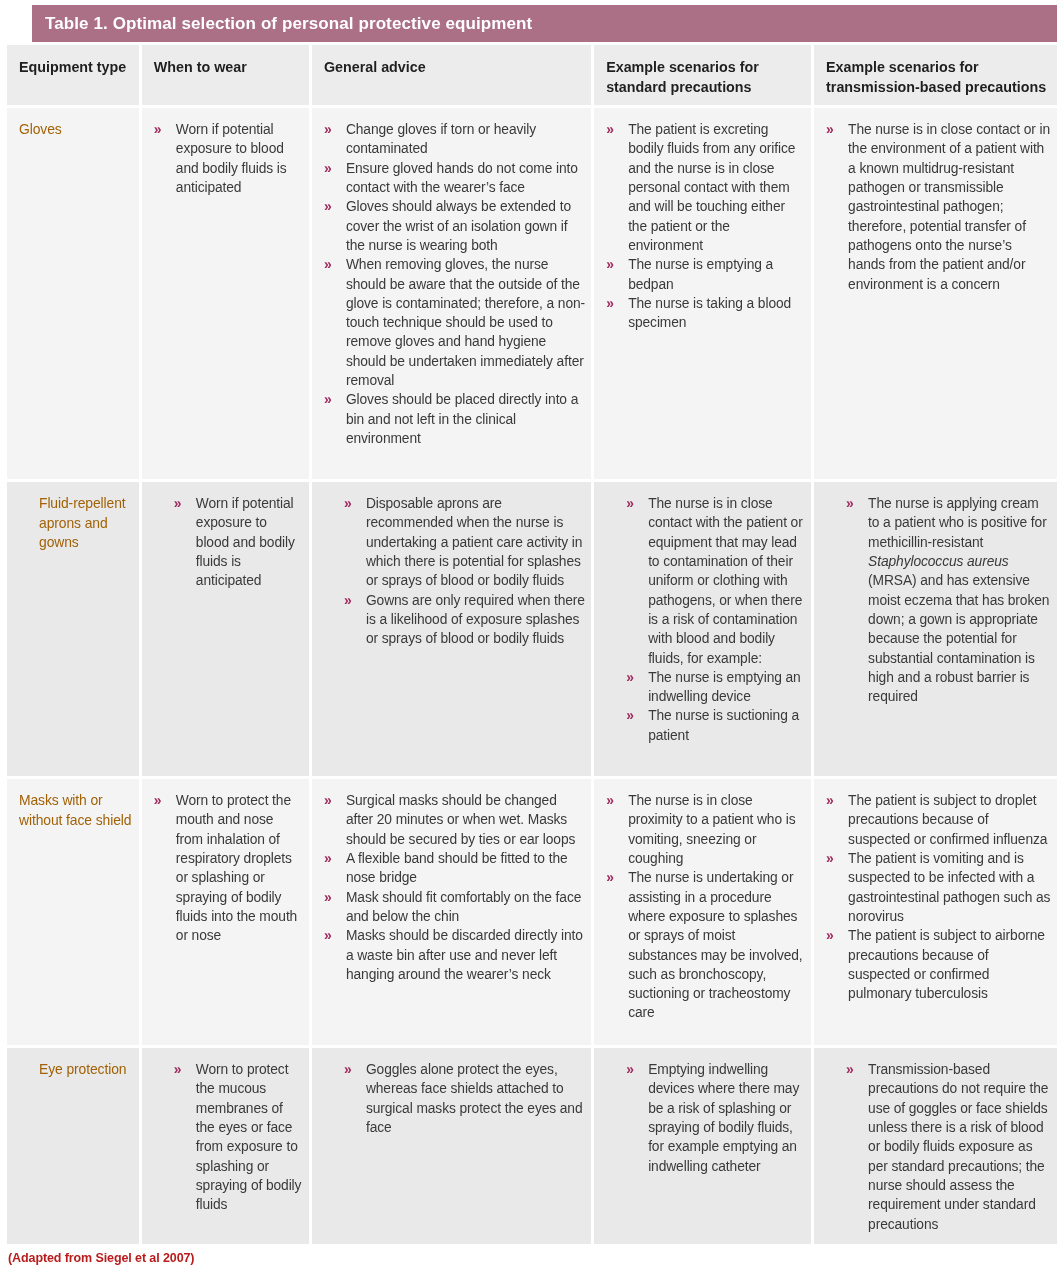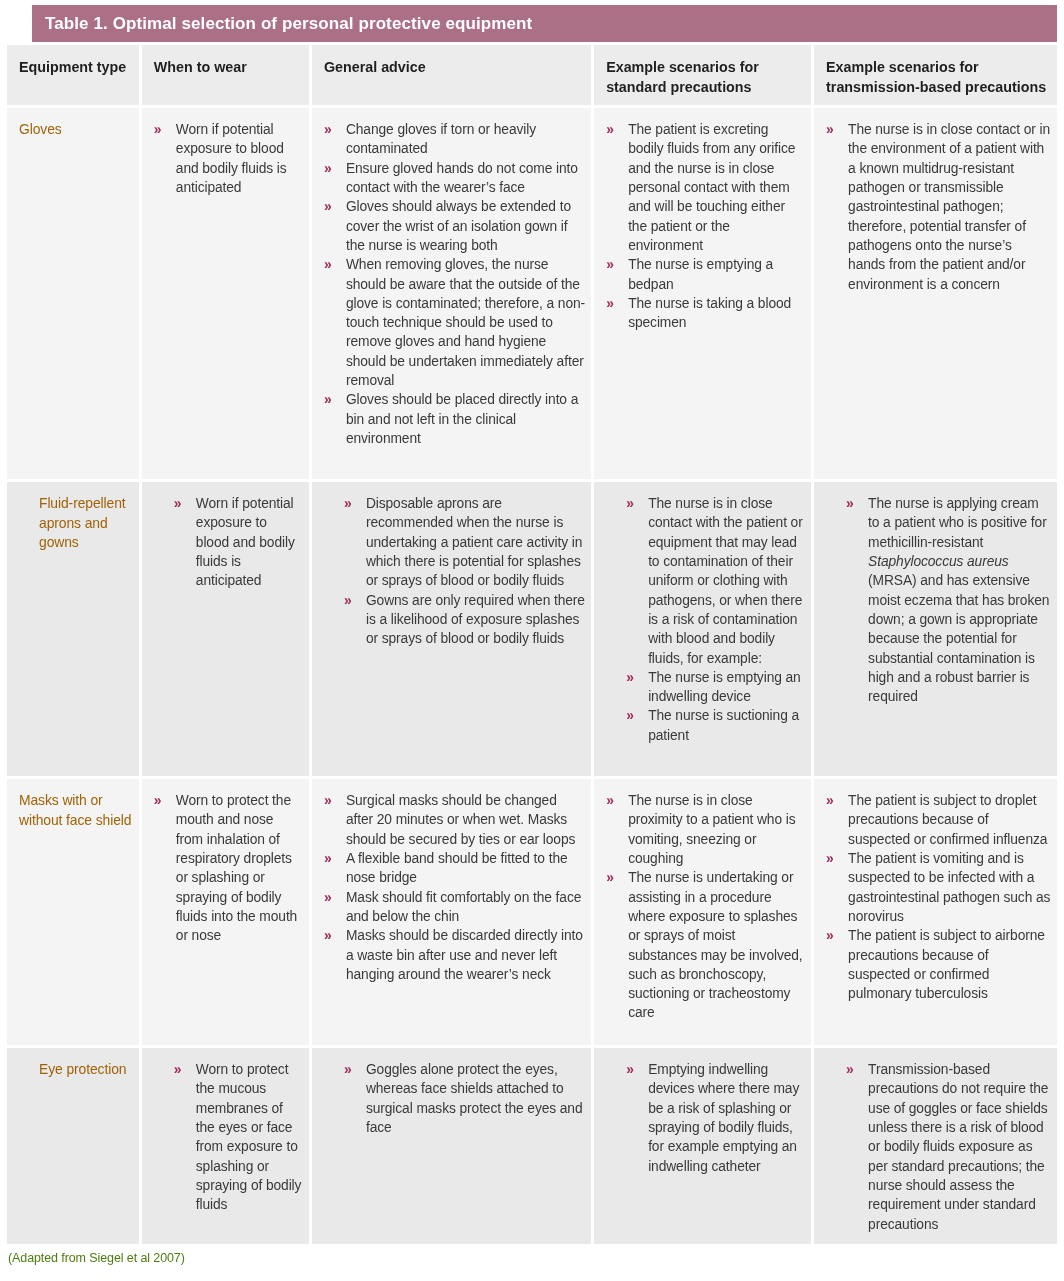--- a/index.html
+++ b/index.html
@@ -70,22 +70,22 @@
   .bullet .marker {
     flex:0 0 22px;
     color:#a02c5e;
     font-weight:bold;
     font-size:13.8px;
   }
   .bullet .btext { flex:1 1 auto; }
 
   .footnote {
     font-size:12.5px;
-    font-weight:normal;
-    color:#4d7c0f;
+    font-weight:bold;
+    color:#b91c1c;
     letter-spacing:-0.1px;
     padding:4px 0 0 1px;
   }
 </style>
 </head>
 <body>
 
 <div class="page">
   <div class="title-bar">
     <span>Table 1. Optimal selection of personal protective equipment</span>

